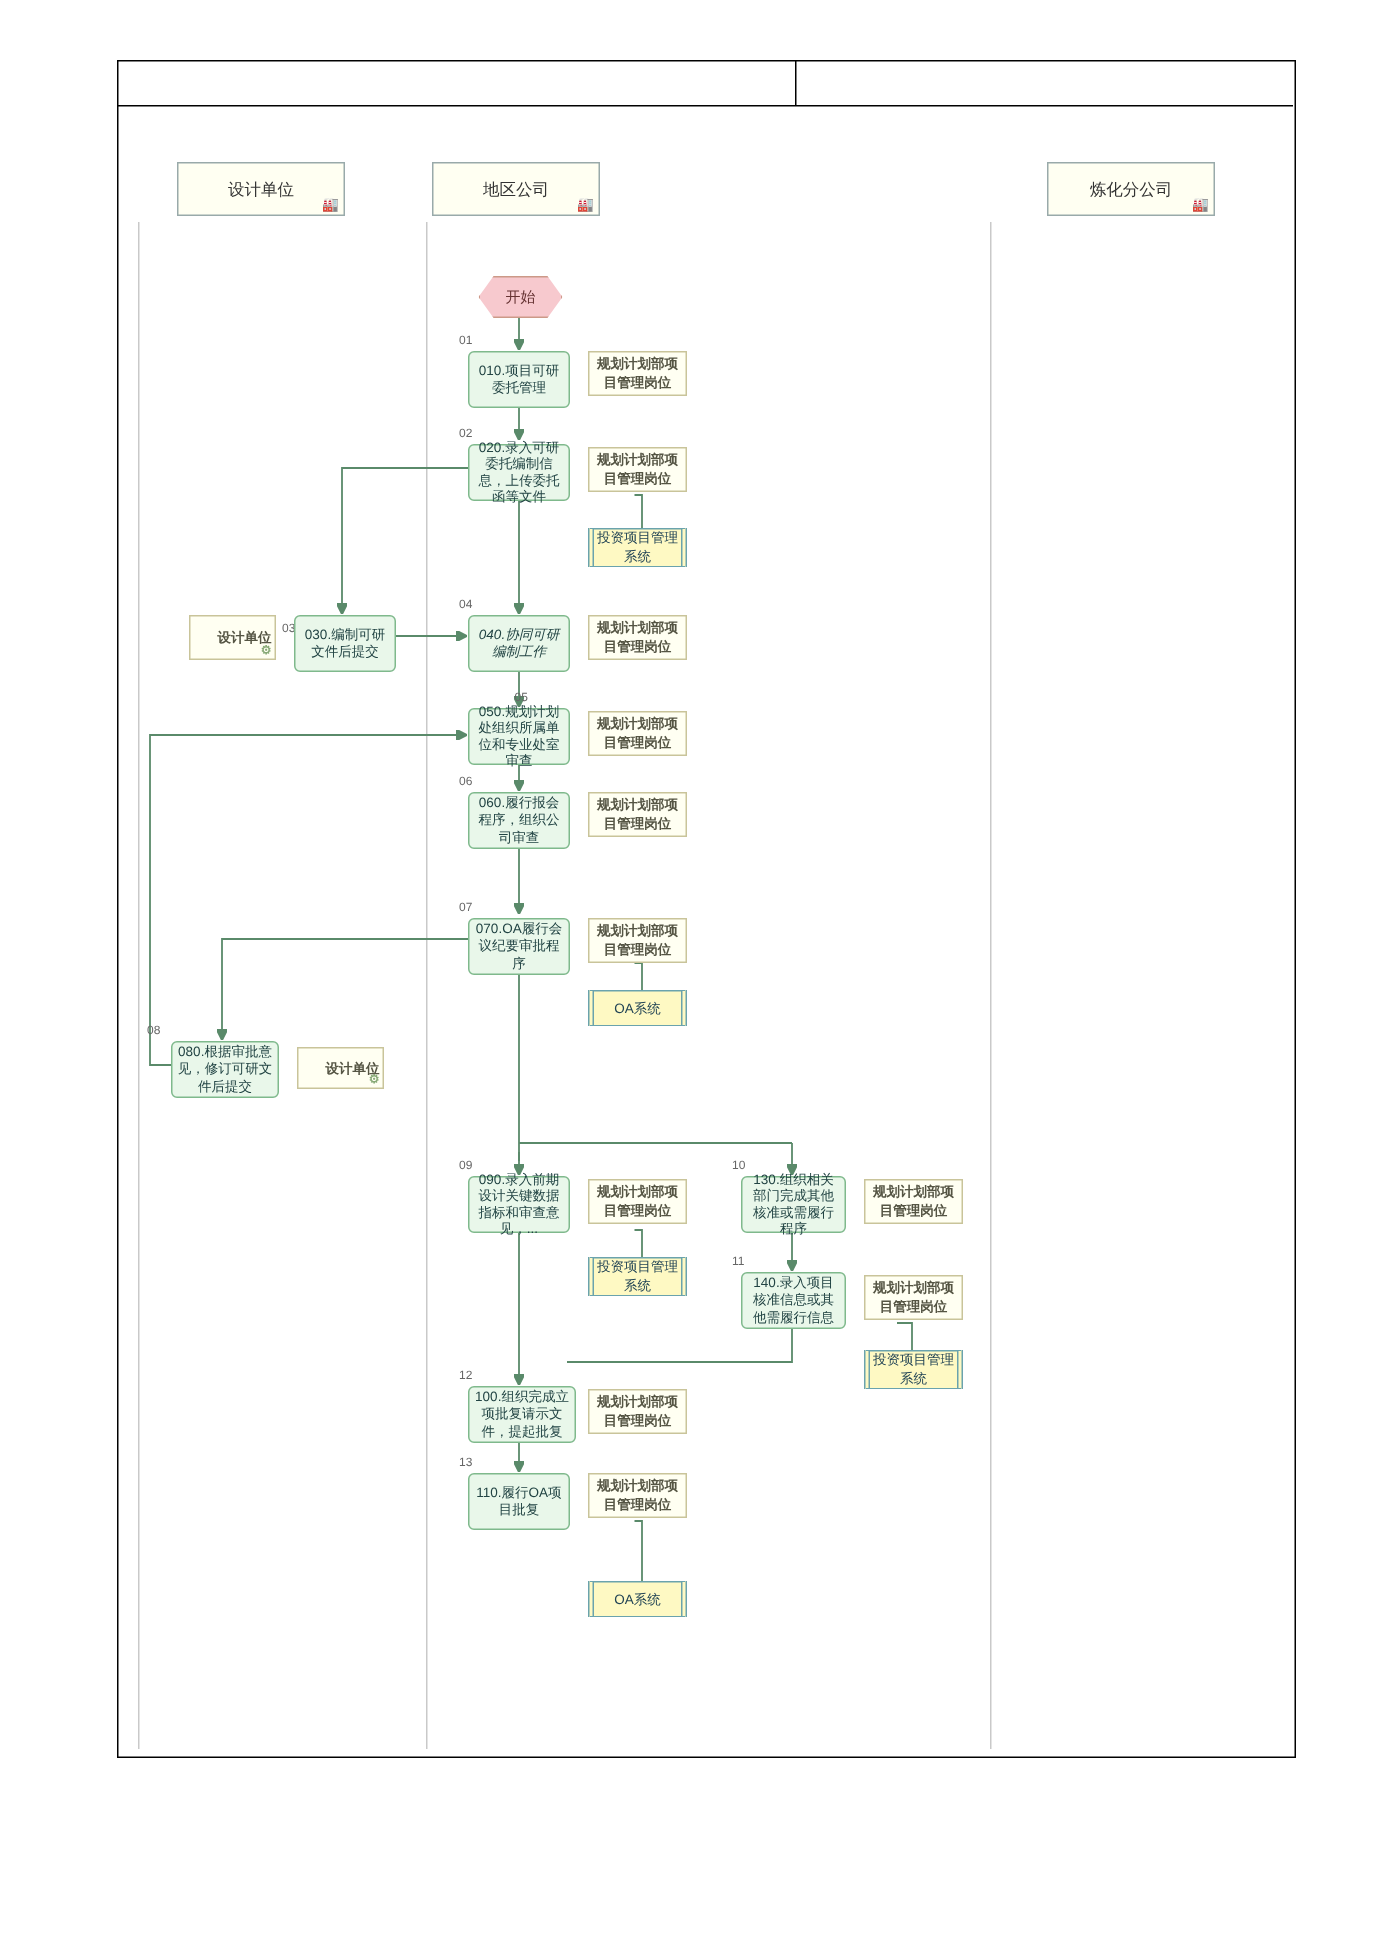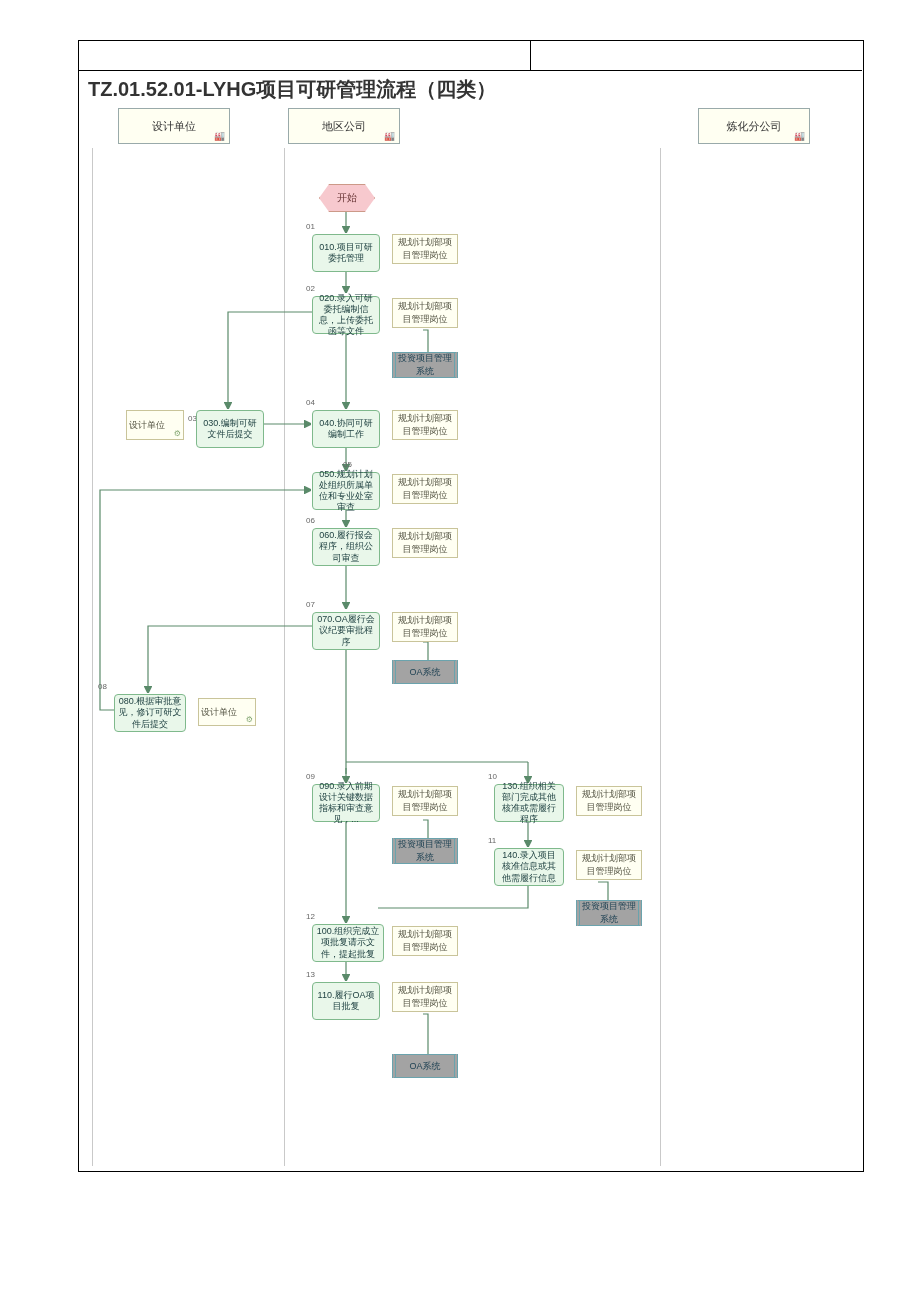--- a/index.html
+++ b/index.html
@@ -15,36 +15,35 @@
   .lane2{left:200px;width:110px;}
   .lane3{left:610px;width:110px;}
   .lane-sep{position:absolute;top:148px;bottom:0;border-left:1px solid #c9c9c9;}
   .sep-a{left:92px;height:1018px;}
   .sep-b{left:284px;height:1018px;}
   .sep-c{left:660px;height:1018px;}
   .canvas{position:absolute;left:88px;top:152px;width:764px;height:1010px;}
   .node{position:absolute;border:1px solid #7a9;border-radius:4px;background:#e9f7ea;display:flex;align-items:center;justify-content:center;text-align:center;font-size:9px;line-height:1.25;color:#244;padding:18px 3px;box-sizing:border-box;}
   .node.proc{background:#e9f7ea;border-color:#7fb98c;}
   .tag{position:absolute;font-size:8px;color:#666;}
-  .role{position:absolute;background:#fffff2;border:1px solid #c9c49a;font-size:9px;display:flex;align-items:center;justify-content:flex-start;text-align:center;color:#554;box-sizing:border-box;padding:2px;}
+  .role{position:absolute;background:#fffff2;border:1px solid #c9c49a;font-size:9px;display:flex;align-items:center;justify-content:flex-end;text-align:center;color:#554;box-sizing:border-box;padding:2px;font-weight:bold;}
   .role .ric{position:absolute;right:2px;bottom:1px;font-size:8px;color:#8a7;}
-  .sys{position:absolute;background:#a3a3a3;border:1px solid #6aa3ad;border-left:4px double #6aa3ad;border-right:4px double #6aa3ad;font-size:9px;display:flex;align-items:center;justify-content:center;text-align:center;color:#245;box-sizing:border-box;}
+  .sys{position:absolute;background:#fef9c3;border:1px solid #6aa3ad;border-left:4px double #6aa3ad;border-right:4px double #6aa3ad;font-size:9px;display:flex;align-items:center;justify-content:center;text-align:center;color:#245;box-sizing:border-box;}
   .start{position:absolute;width:54px;height:26px;background:#f7c9ce;border:1px solid #c98;clip-path:polygon(18% 0,82% 0,100% 50%,82% 100%,18% 100%,0 50%);display:flex;align-items:center;justify-content:center;font-size:10px;color:#633;}
   svg.wires{position:absolute;left:0;top:0;width:764px;height:1010px;pointer-events:none;}
   svg.wires path{stroke:#5a8a6a;stroke-width:1.2;fill:none;}
   svg.wires .arr{fill:#5a8a6a;}
 </style>
 </head>
 <body>
 
 <div class="page">
   <div class="outer-frame"></div>
   <div class="top-divider"></div>
   <div class="top-split"></div>
-  <div class="title">TZ.01.52.01-LYHG项目可研管理流程（四类）</div>
 
   <div class="lanes-head">
     <div class="lane-head lane1">
       <span>设计单位</span>
       <span class="ico">🏭</span>
     </div>
     <div class="lane-head lane2">
       <span>地区公司</span>
       <span class="ico">🏭</span>
     </div>
@@ -136,21 +135,21 @@
     <div class="tag" style="left:100px;top:246px;margin-top:16px;">03</div>
     <div class="node proc" style="left:108px;top:258px;width:68px;height:30px;">
         <span>030.编制可研文件后提交</span>
       </div>
     <div class="role" style="left:38px;top:258px;width:58px;height:30px;">
         <span>设计单位</span>
         <span class="ric">⚙</span>
       </div>
 
     <div class="tag" style="left:218px;top:246px;">04</div>
-    <div class="node proc" style="left:224px;top:258px;width:68px;height:34px;">
+    <div class="node proc" style="left:224px;top:258px;width:68px;height:34px;font-style:italic;">
         <span>040.协同可研编制工作</span>
       </div>
     <div class="role" style="left:304px;top:258px;width:66px;height:30px;">
         <span>规划计划部项目管理岗位</span>
       </div>
 
     <div class="tag" style="left:234px;top:308px;padding-left:21px;">05</div>
     <div class="node proc" style="left:224px;top:320px;width:68px;height:36px;">
         <span>050.规划计划处组织所属单位和专业处室审查</span>
       </div>

